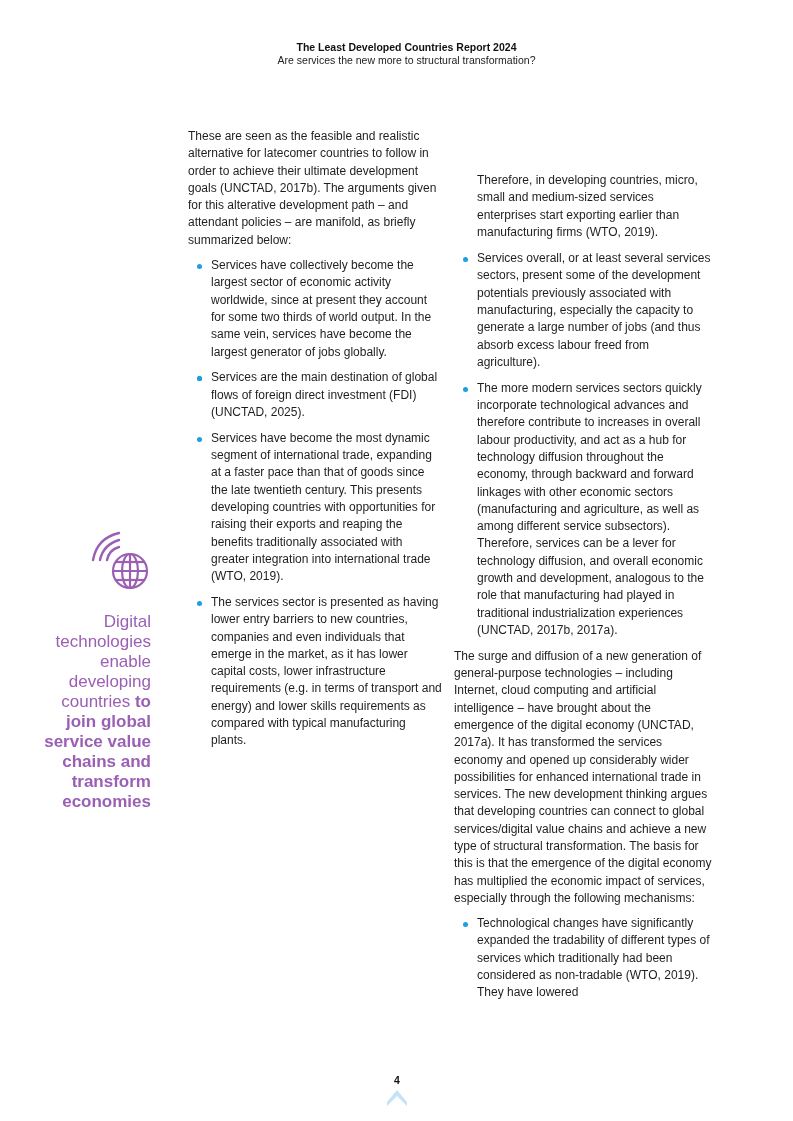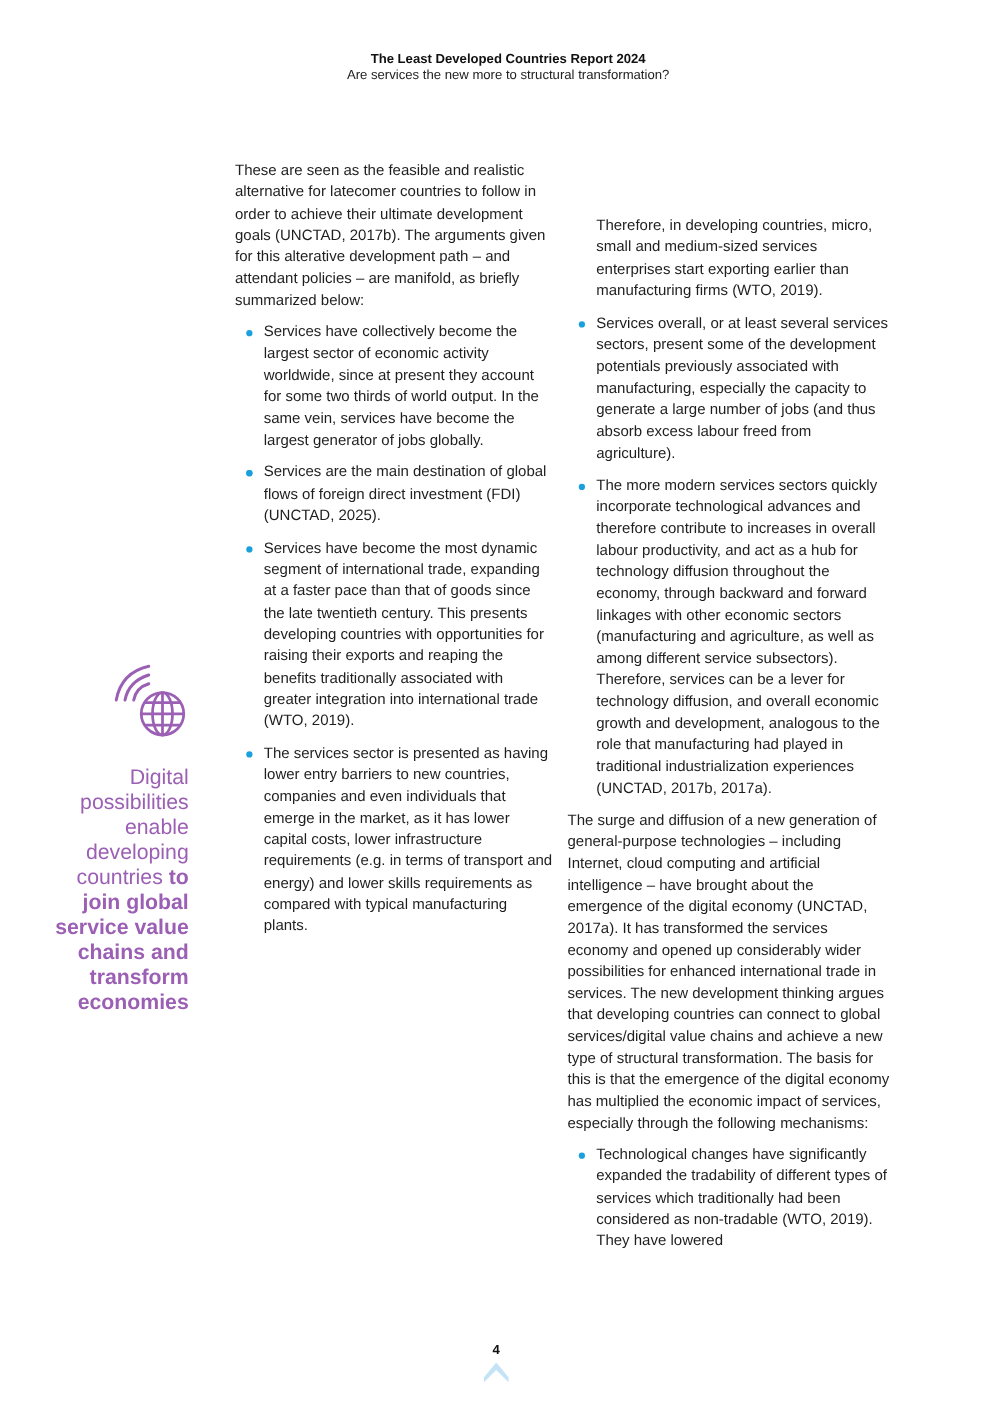--- a/index.html
+++ b/index.html
@@ -64,21 +64,21 @@
     <g fill="none" stroke="#9b5fb4" stroke-width="2.2">
       <circle cx="41" cy="41" r="17"></circle>
       <ellipse cx="41" cy="41" rx="8" ry="17"></ellipse>
       <line x1="41" y1="24" x2="41" y2="58"></line>
       <line x1="24" y1="41" x2="58" y2="41"></line>
       <line x1="27" y1="32" x2="55" y2="32"></line>
       <line x1="27" y1="50" x2="55" y2="50"></line>
     </g>
   </svg>
   <div class="callout">
-    <span>Digital possibilities enable developing countries </span><b>to join global service value chains and transform economies</b>
+    <span>Digital technologies enable developing countries </span><b>to join global service value chains and transform economies</b>
   </div>
 </div>
 
 <div class="col col-left">
   <p>These are seen as the feasible and realistic alternative for latecomer countries to follow in order to achieve their ultimate development goals (UNCTAD, 2017b). The arguments given for this alterative development path – and attendant policies – are manifold, as briefly summarized below:</p>
   <ul class="bullets">
     <li><span class="dot"></span><span>Services have collectively become the largest sector of economic activity worldwide, since at present they account for some two thirds of world output. In the same vein, services have become the largest generator of jobs globally.</span></li>
     <li><span class="dot"></span></li>
     <li><span class="dot"></span><span>Services are the main destination of global flows of foreign direct investment (FDI) (UNCTAD, 2025).</span></li>
     <li><span class="dot"></span><span>Services have become the most dynamic segment of international trade, expanding at a faster pace than that of goods since the late twentieth century. This presents developing countries with opportunities for raising their exports and reaping the benefits traditionally associated with greater integration into international trade (WTO, 2019).</span></li>

